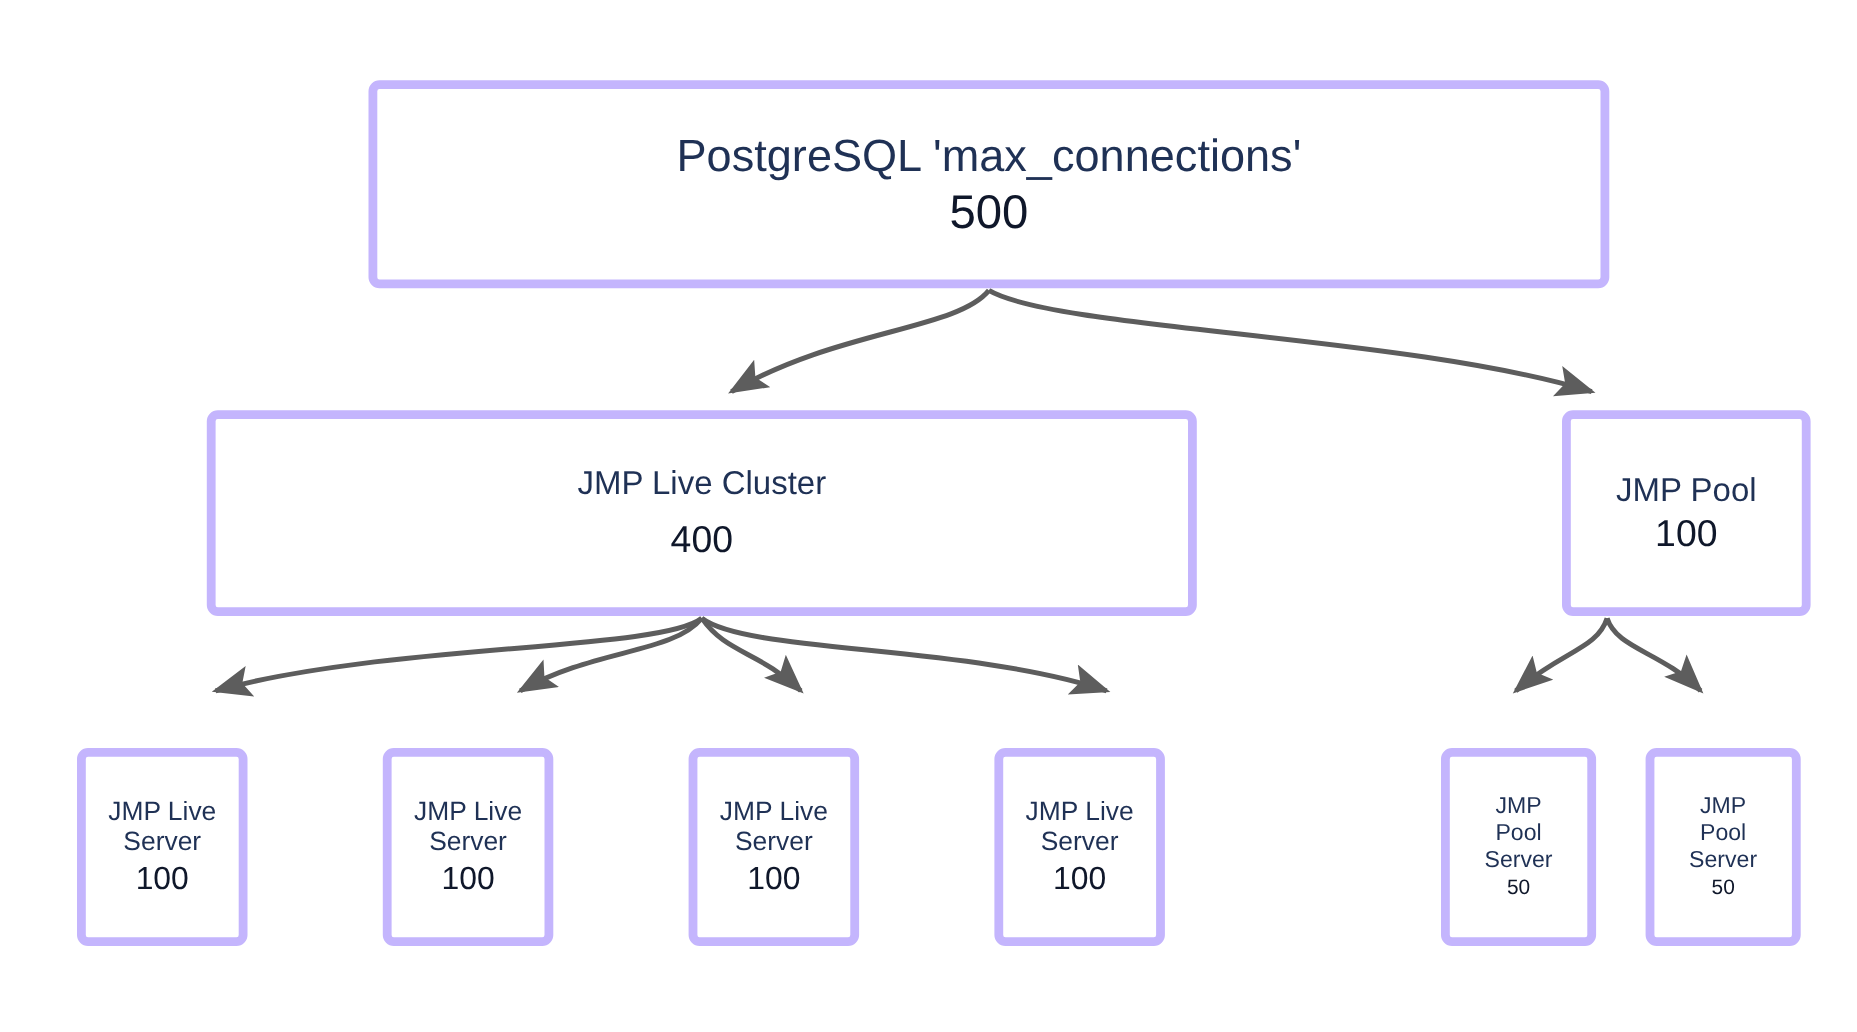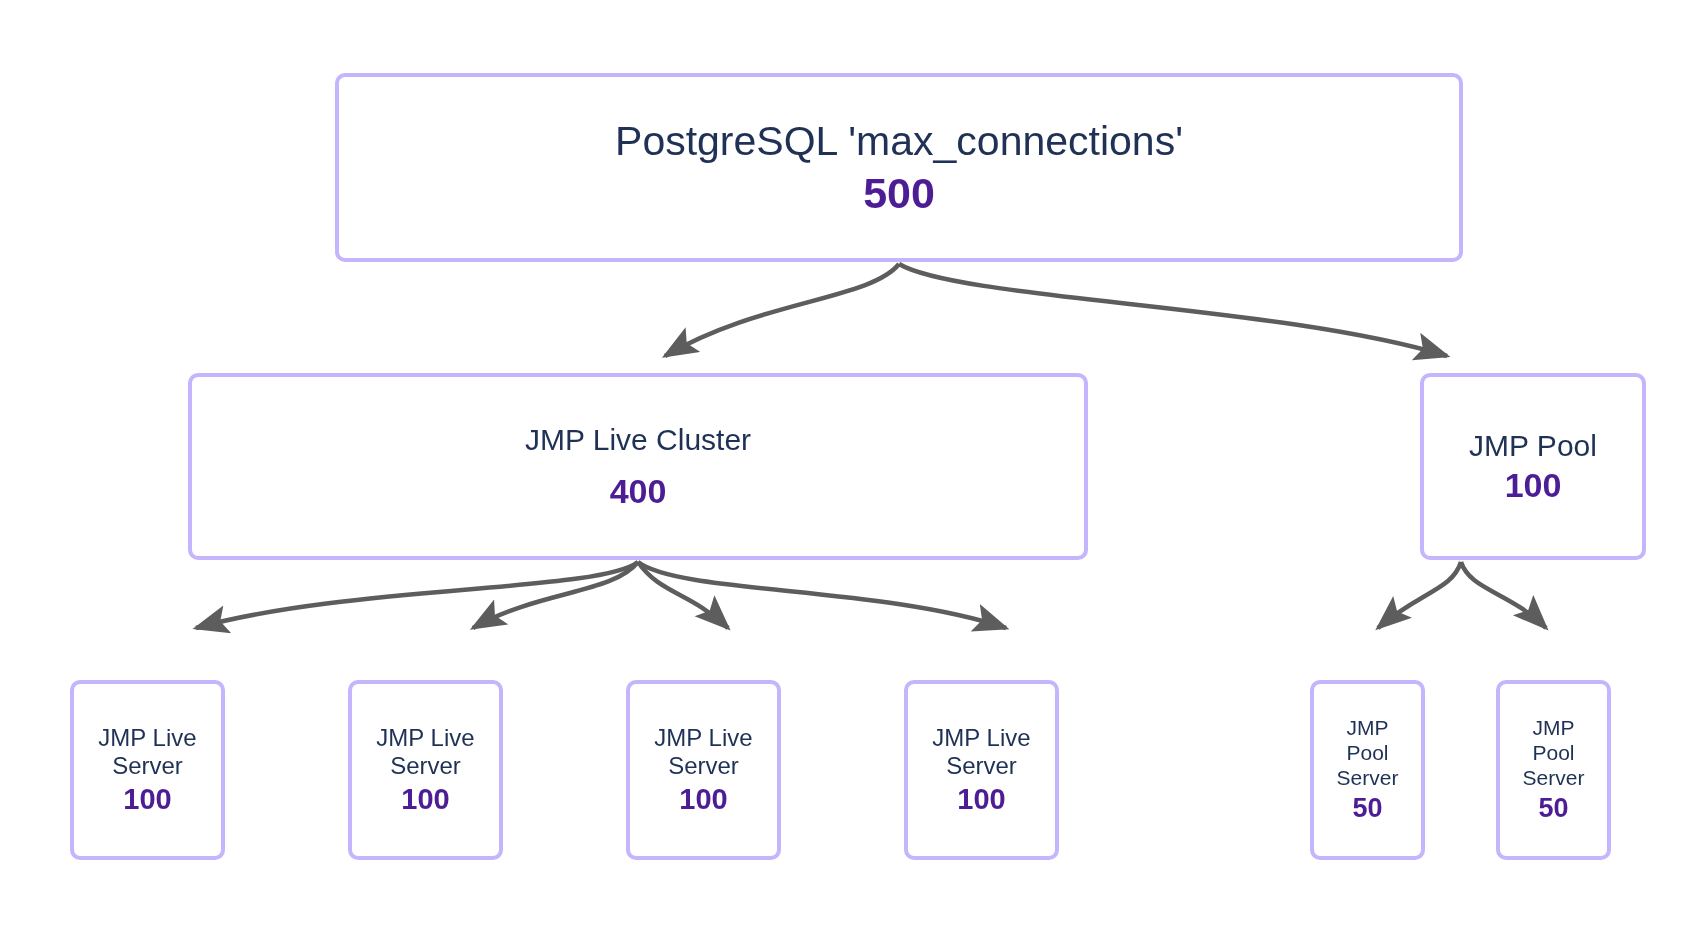--- a/index.html
+++ b/index.html
@@ -24,39 +24,39 @@
     left: 0;
     top: 0;
     width: 1688px;
     height: 938px;
     pointer-events: none;
   }
   .node {
     position: absolute;
     box-sizing: border-box;
     background: #ffffff;
-    border: 4px solid #c4b5fd;
+    border: 8px solid #c4b5fd;
     border-radius: 10px;
     display: flex;
     flex-direction: column;
     align-items: center;
     justify-content: center;
     text-align: center;
     color: #1f3155;
     z-index: 2;
   }
   .node .node-label {
     color: #1f3155;
     font-weight: 400;
     line-height: 1.18;
     white-space: pre-line;
   }
   .node .node-value {
-    color: #4c1d95;
-    font-weight: bold;
+    color: #0f172a;
+    font-weight: normal;
     line-height: 1.15;
   }
 
   
   #node-root {
     left: 335px;
     top: 73px;
     width: 1128px;
     height: 189px;
   }
@@ -92,25 +92,25 @@
   .leaf-live .node-label { font-size: 24px; }
   .leaf-live .node-value { font-size: 29px; margin-top: 3px; }
   #leaf-live-1 { left: 70px; }
   #leaf-live-2 { left: 348px; }
   #leaf-live-3 { left: 626px; }
   #leaf-live-4 { left: 904px; }
 
   
   .leaf-pool {
     top: 680px;
-    width: 115px;
+    width: 141px;
     height: 180px;
   }
   .leaf-pool .node-label { font-size: 21px; }
-  .leaf-pool .node-value { font-size: 27px; margin-top: 2px; }
+  .leaf-pool .node-value { font-size: 19px; margin-top: 2px; }
   #leaf-pool-1 { left: 1310px; }
   #leaf-pool-2 { left: 1496px; }
 </style>
 </head>
 <body>
 
 <div id="diagram-root">
 
   <svg id="edge-layer" viewBox="0 0 1688 938" width="1688" height="938" xmlns="http://www.w3.org/2000/svg">
     <defs>

